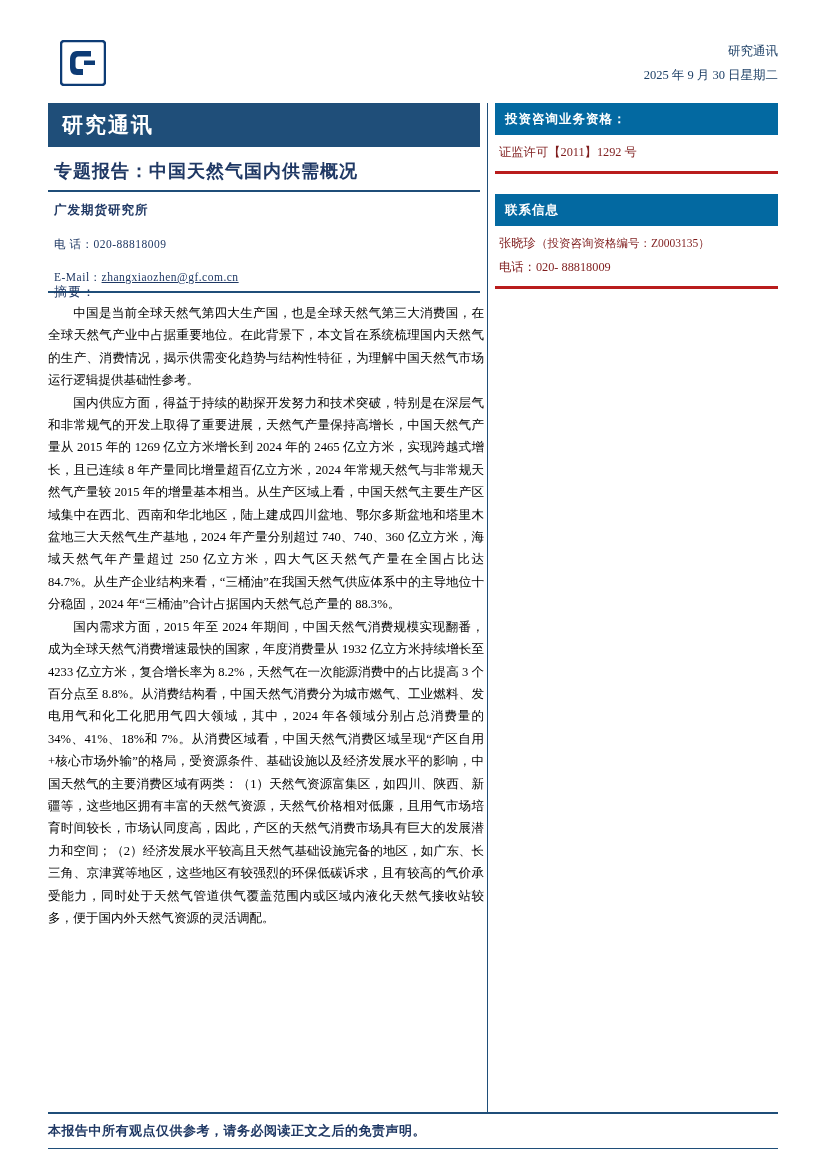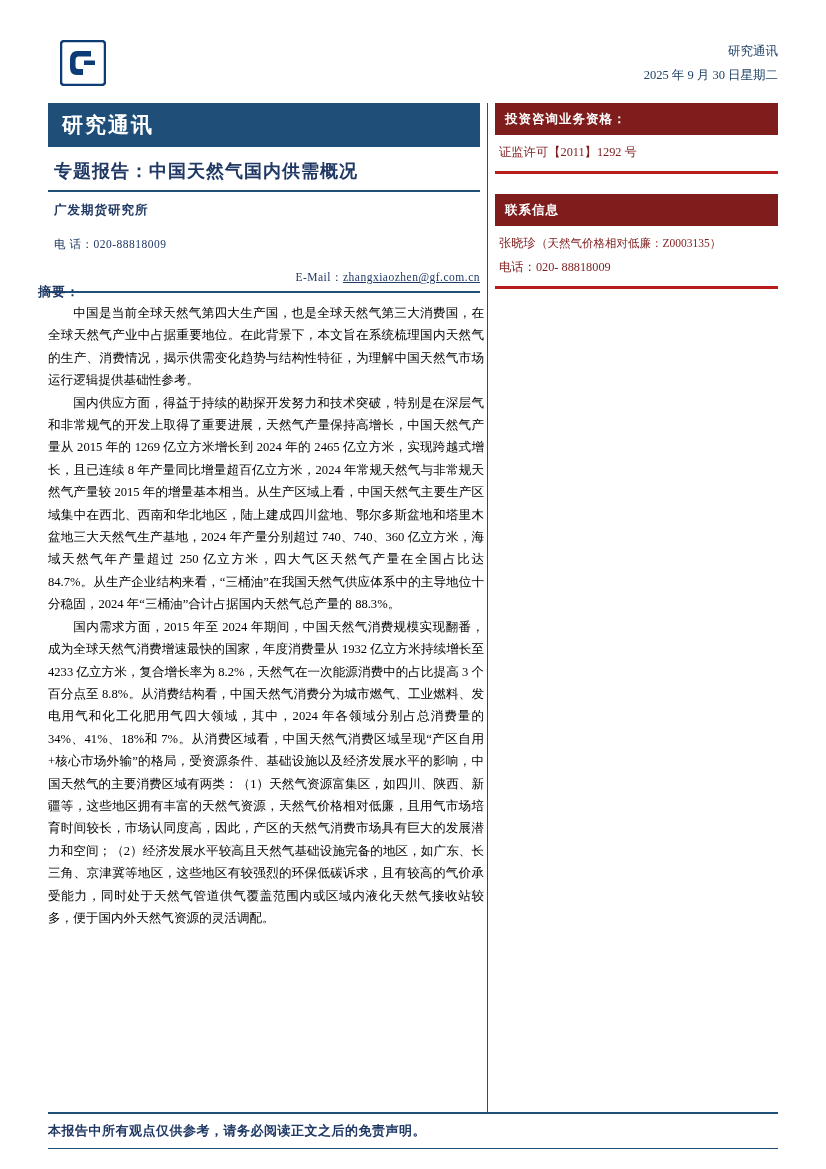--- a/index.html
+++ b/index.html
@@ -116,35 +116,34 @@
   }
   .inst-line {
     font-size: 11.5px;
     color: #1f3864;
     padding-left: 6px;
     margin-top: 18px;
     letter-spacing: 0.5px;
   }
   .inst-mail {
     color: #1f3864;
-    text-align: right;
   }
   .inst-mail u { text-decoration: underline; }
   .inst-rule {
     margin-top: 6px;
     border-bottom: 2px solid #1f4e79;
     width: 432px;
   }
 
   
   .abs-label {
     position: absolute;
-    left: 38px; top: 283px;
+    left: 54px; top: 283px;
     font-size: 13px;
-    font-weight: bold;
+    font-weight: normal;
     color: #1f3864;
     letter-spacing: 1px;
   }
   .abs-body {
     position: absolute;
     left: 48px; top: 302px;
     width: 436px;
     font-size: 12.6px;
     line-height: 1.78;
     color: #000000;
@@ -155,21 +154,21 @@
     text-indent: 2em;
   }
 
   
   .right-col {
     position: absolute;
     left: 495px; top: 103px;
     width: 283px;
   }
   .rbox-head {
-    background: #7f1d1d;
+    background: #0369a1;
     color: #ffffff;
     font-size: 12.5px;
     font-weight: bold;
     letter-spacing: 1px;
     padding: 6px 10px;
     line-height: 1.6;
   }
   .rbox-body {
     border-top: none;
     padding: 6px 4px 6px 4px;
@@ -266,21 +265,21 @@
     <div class="rbox-head">投资咨询业务资格：</div>
     <div class="rbox-body">
       <div class="line">证监许可【2011】1292 号</div>
     </div>
 
     <div class="rbox-gap"></div>
 
     <div class="rbox-head">联系信息</div>
     <div class="rbox-body">
       <div class="line">
-        <span>张晓珍</span><span class="small">（天然气价格相对低廉：Z0003135）</span>
+        <span>张晓珍</span><span class="small">（投资咨询资格编号：Z0003135）</span>
       </div>
       <div class="line">电话：020- 88818009</div>
     </div>
   </div>
 
   <div class="footer-rule"></div>
   <div class="footer-text">本报告中所有观点仅供参考，请务必阅读正文之后的免责声明。</div>
   <div class="footer-rule2"></div>
 
 </div>

